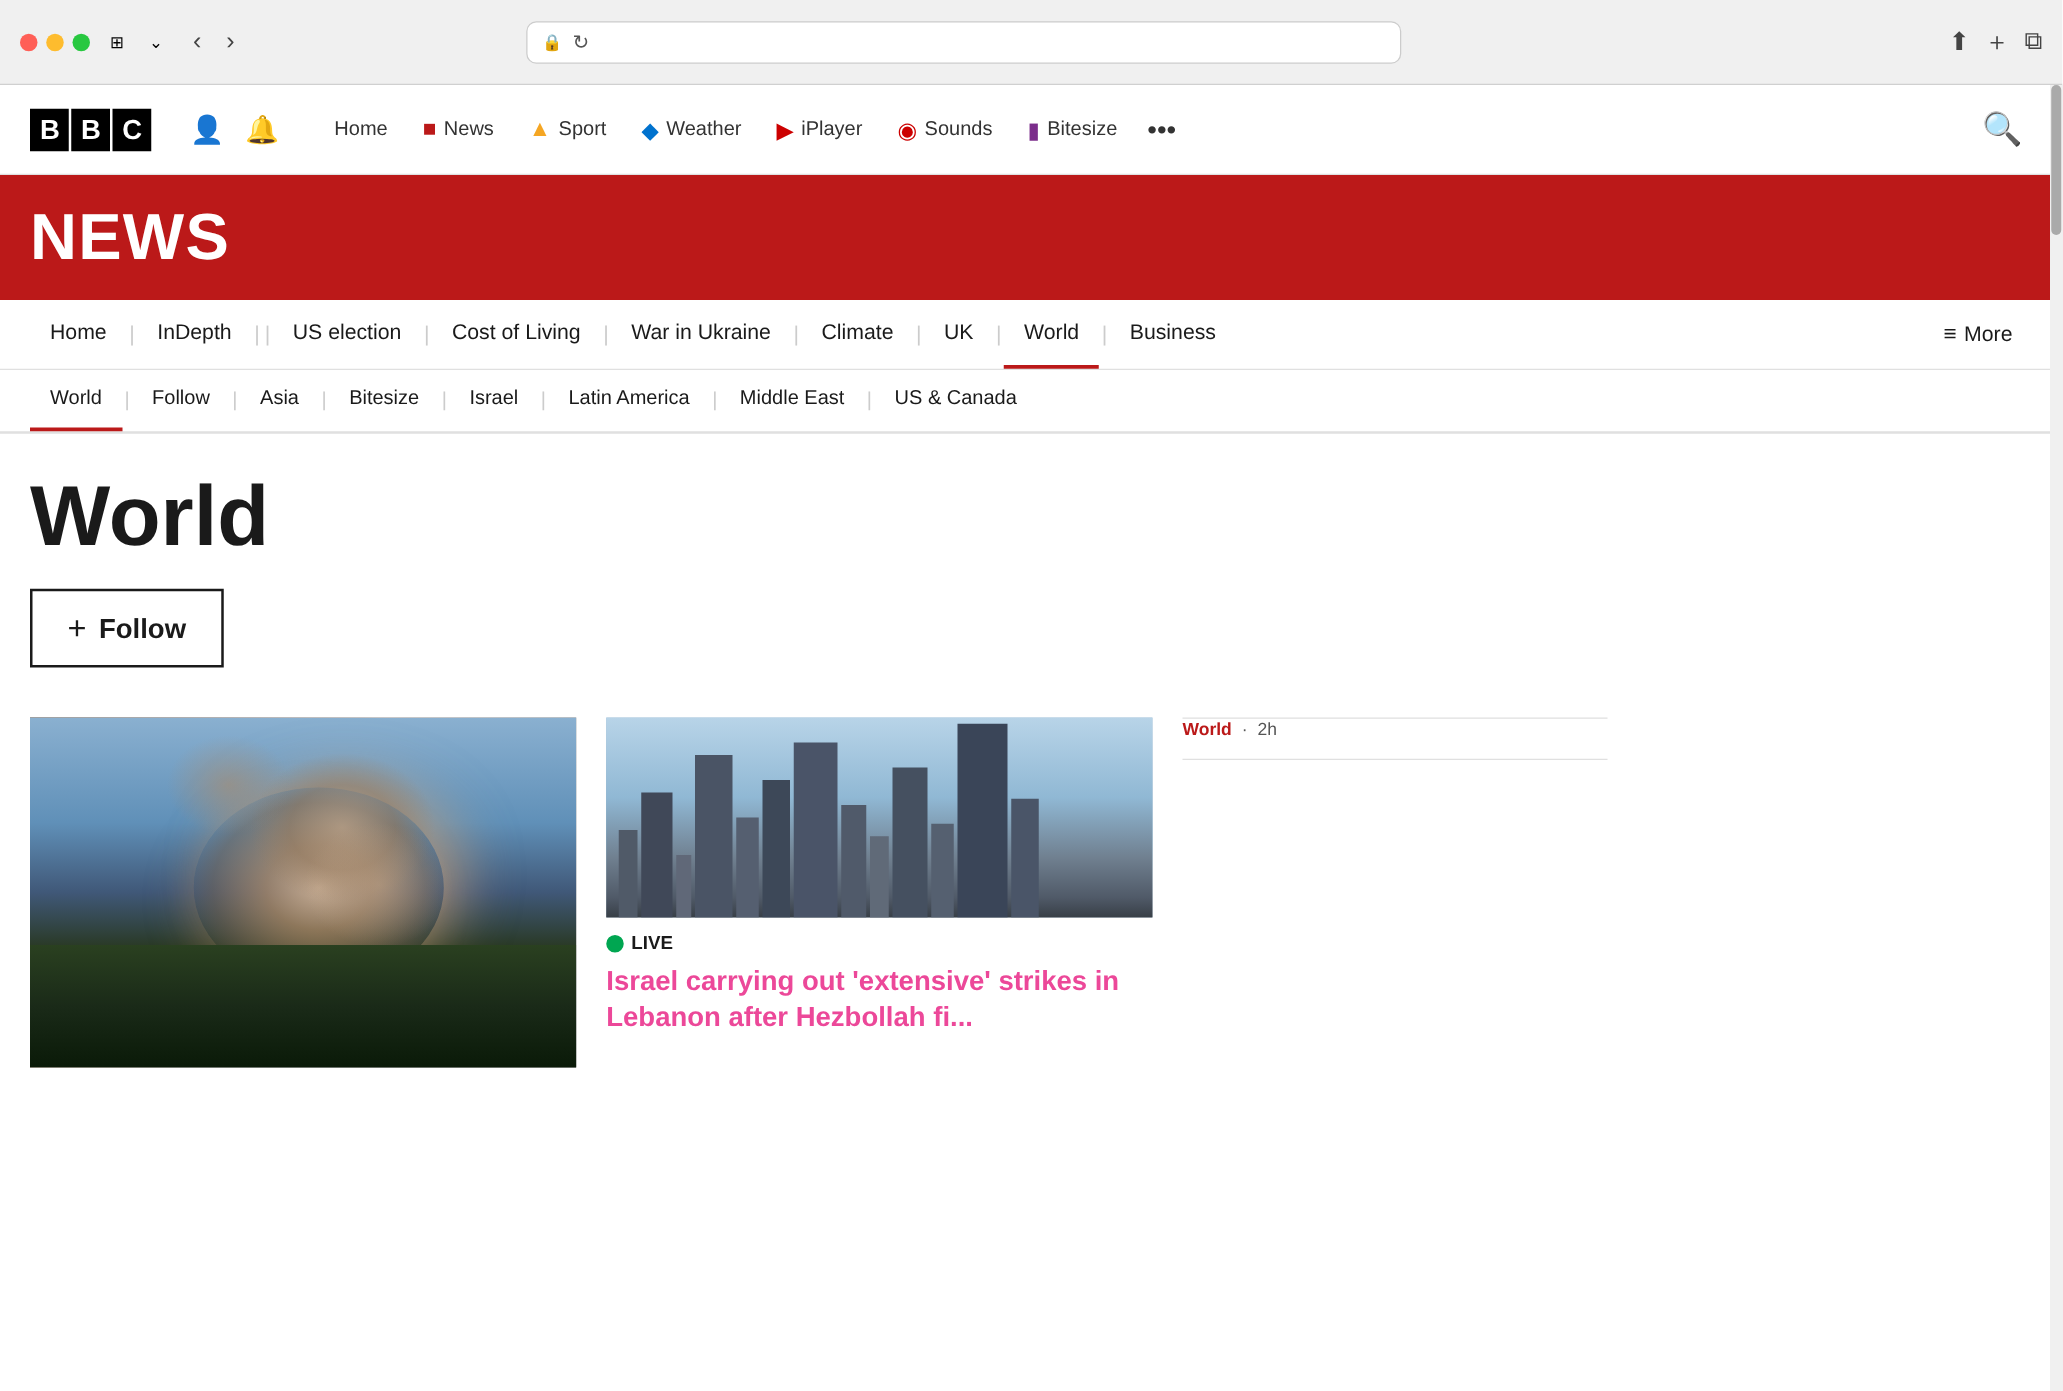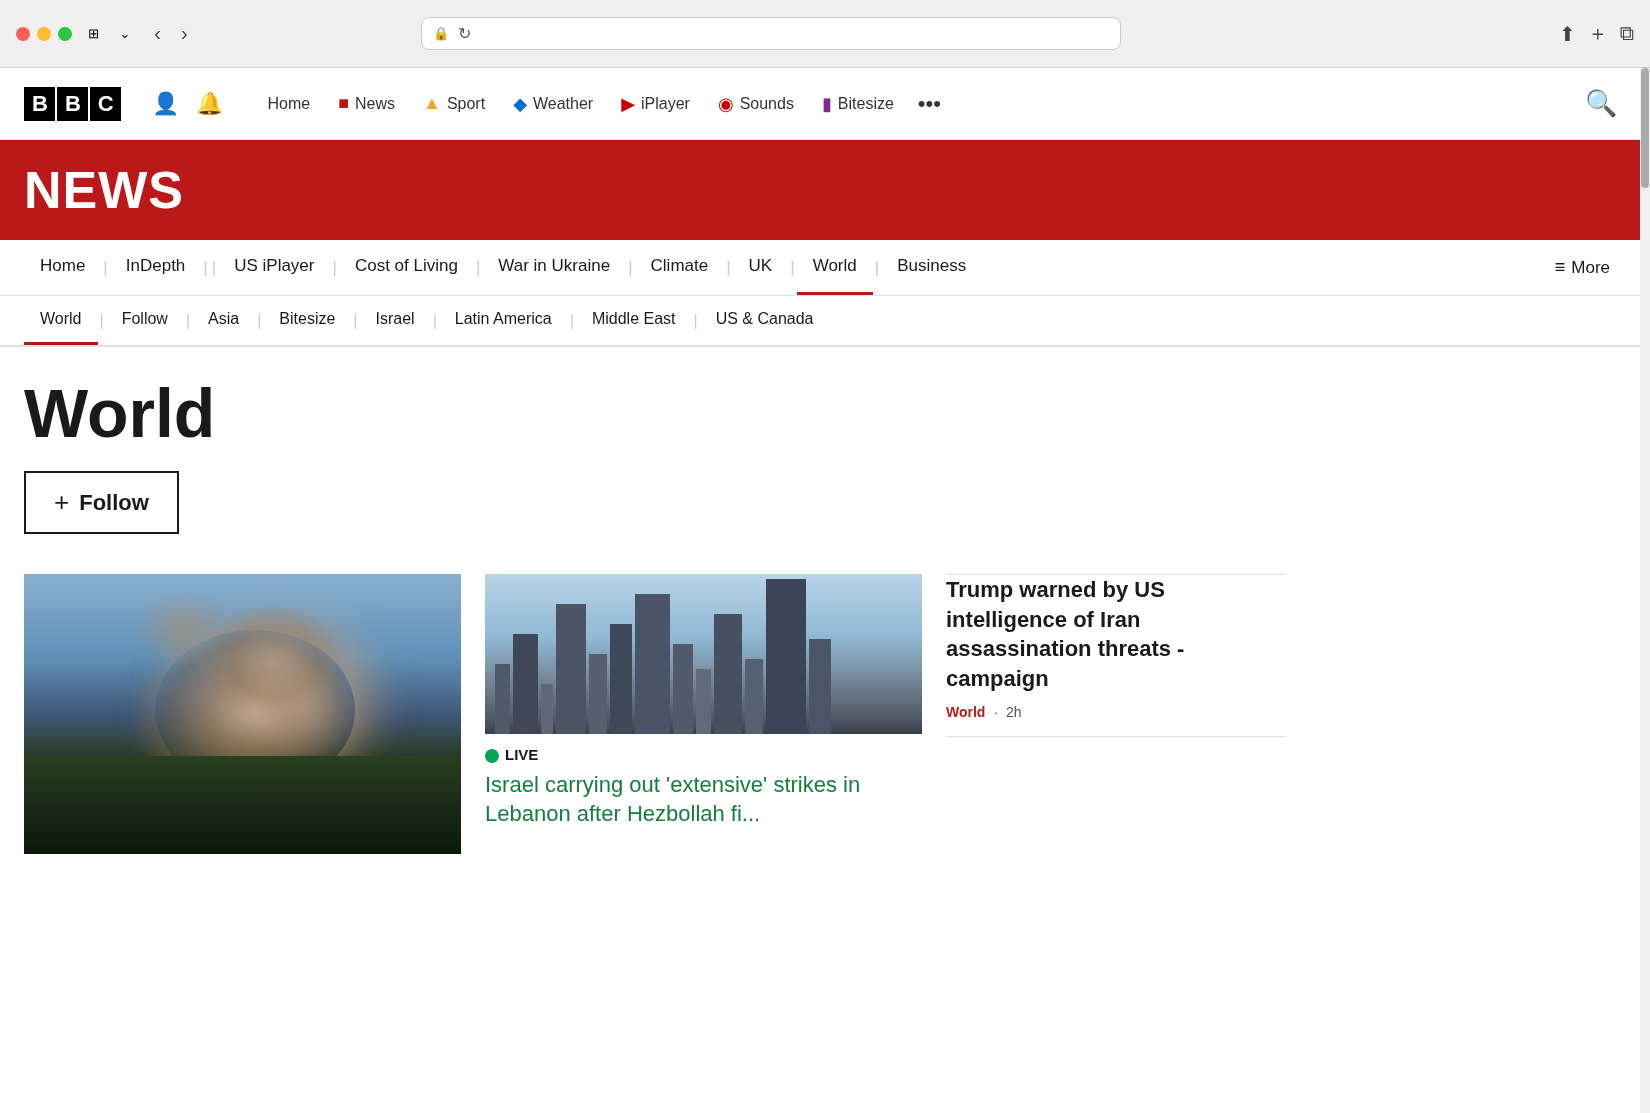--- a/index.html
+++ b/index.html
@@ -222,39 +222,39 @@
     }
     .city-skyline {
       width: 100%;
       height: 100%;
       background: linear-gradient(180deg, #b8d4e8 0%, #90b8d4 40%, #708090 70%, #505a68 90%, #383f47 100%);
       position: relative;
     }
     .secondary-article-content { padding: 12px 0; }
     .live-badge {
       display: inline-flex;
-      align-items: flex-end;
+      align-items: center;
       gap: 6px;
       font-size: 15px;
       font-weight: 700;
       color: #1a1a1a;
       margin-bottom: 8px;
     }
     .live-dot {
       width: 14px;
       height: 14px;
       border-radius: 50%;
       background: #00a651;
       border: 2px solid #00a651;
     }
     .live-text { color: #1a1a1a; font-weight: 800; }
     .secondary-headline {
       font-size: 22px;
-      font-weight: 400;
-      color: #15803d;
+      font-weight: 700;
+      color: #ec4899;
       line-height: 1.3;
     }
 
     
     .right-articles { display: flex; flex-direction: column; gap: 0; }
     .right-article {
       padding: 16px 0;
       border-bottom: 1px solid #e0e0e0;
     }
     .right-article:first-child { border-top: 1px solid #e0e0e0; padding-top: 0; }
@@ -372,21 +372,21 @@
 <div class="news-banner">
   <h1 class="news-banner-title">NEWS</h1>
 </div>
 
 <div class="sub-nav">
   <a class="sub-nav-item">Home</a>
   <span class="sub-nav-sep">|</span>
   <a class="sub-nav-item">InDepth</a>
   <span class="sub-nav-sep">|</span>
   <span class="sub-nav-sep">|</span>
-  <a class="sub-nav-item">US iPlayer</a>
+  <a class="sub-nav-item">US election</a>
   <span class="sub-nav-sep">|</span>
   <a class="sub-nav-item">Cost of Living</a>
   <span class="sub-nav-sep">|</span>
   <a class="sub-nav-item">War in Ukraine</a>
   <span class="sub-nav-sep">|</span>
   <a class="sub-nav-item">Climate</a>
   <span class="sub-nav-sep">|</span>
   <a class="sub-nav-item">UK</a>
   <span class="sub-nav-sep">|</span>
   <a class="sub-nav-item active">World</a>
@@ -467,21 +467,20 @@
           <span class="live-text">LIVE</span>
         </div>
         <h2 class="secondary-headline">
           Israel carrying out 'extensive' strikes in Lebanon after Hezbollah fi...
         </h2>
       </div>
     </div>
 
     <div class="right-articles">
       <div class="right-article">
-        <h3 class="right-headline">Trump warned by US intelligence of Iran assassination threats - campaign</h3>
         <div class="article-meta">
           <span class="article-tag">World</span>
           <span class="article-dot">·</span>
           <span class="article-time">2h</span>
         </div>
       </div>
     </div>
 
   </div>
 </div>

